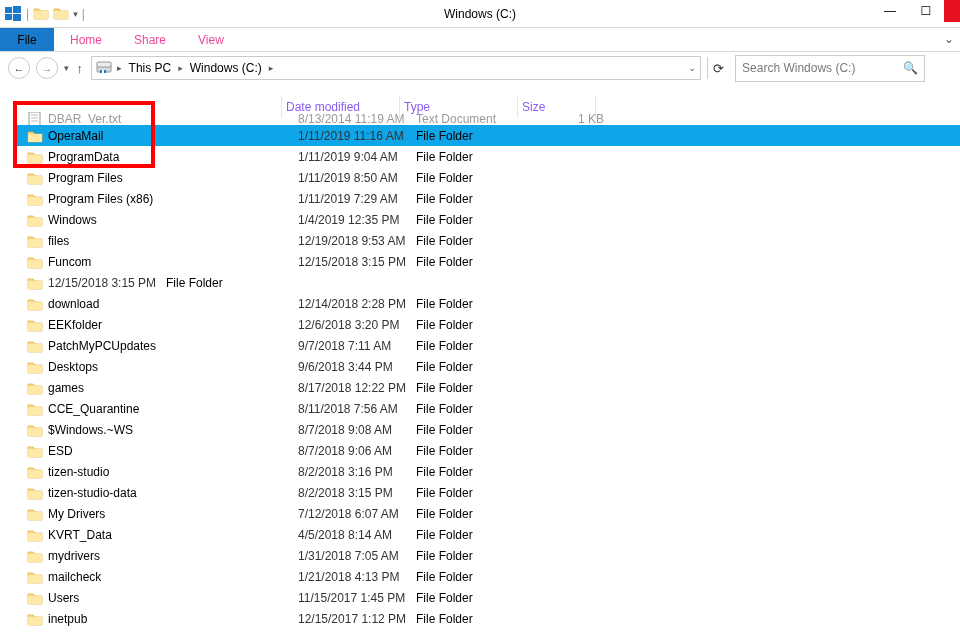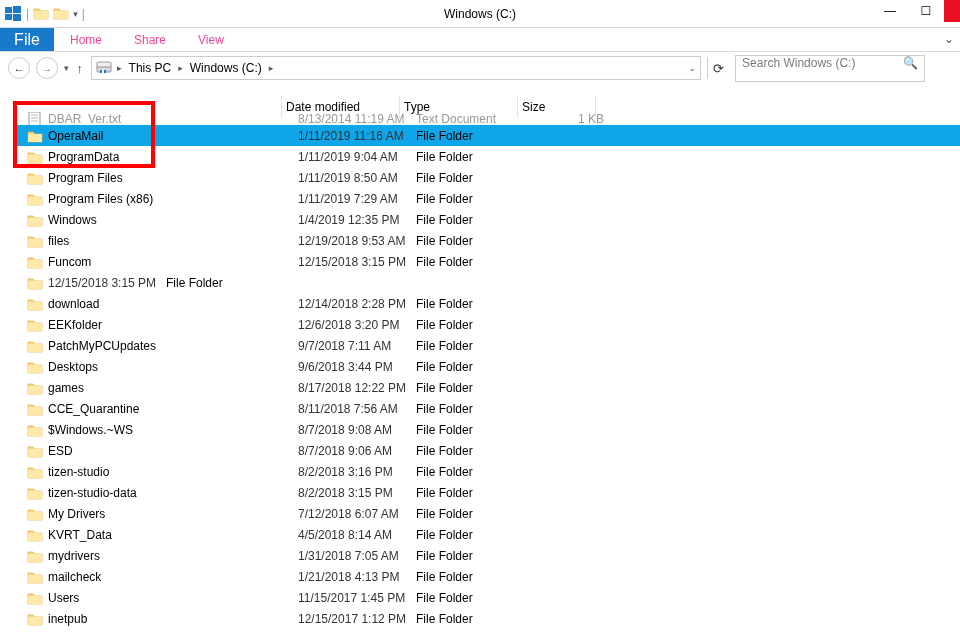--- a/index.html
+++ b/index.html
@@ -12,47 +12,47 @@
 .qat .sep { color:#999; margin:0 2px;}
 .qat .folder-ico { width:18px; height:18px; }
 .qat .dropdown { font-size:9px; color:#555; }
 .title-text { position: absolute; left: 50%; transform: translateX(-50%); font-size: 12px; }
 .win-controls { position: absolute; right: 0; top: 0; height: 22px; display: flex; }
 .win-btn { width: 36px; height: 22px; display: flex; align-items: center; justify-content: center; font-size: 12px; }
 .win-btn.close { background: #e81123; color: #fff; width: 16px;}
 
 
 .ribbon { height: 24px; display: flex; align-items: stretch; border-bottom: 1px solid #d9d9d9; position:relative;}
-.ribbon .file { background: #1979ca; color: #ffffff; width: 54px; display: flex; align-items: center; justify-content: center; font-size: 16px; }
+.ribbon .file { background: #1979ca; color: #000000; width: 54px; display: flex; align-items: center; justify-content: center; font-size: 12px; }
 .ribbon .tab { padding: 0 16px; display: flex; align-items: center; font-size: 12px; color: #ec4899; }
 .ribbon .expand { position:absolute; right:6px; top:4px; font-size:12px; color:#555;}
 
 
 .navbar { height: 32px; display: flex; align-items: center; gap: 6px; padding: 2px 8px; }
 .nav-arrow { width: 22px; height: 22px; border: 1px solid #ccc; border-radius: 50%; display: flex; align-items: center; justify-content: center; color: #888; font-size: 11px; }
 .nav-arrow.active {color:#333;}
 .nav-down { font-size: 9px; color: #555; }
 .nav-up { font-size: 13px; color: #333; padding:0 2px;}
 .addrbar { flex: 1; height: 24px; border: 1px solid #ccc; display: flex; align-items: center; padding: 0 4px; gap: 2px; max-width: 610px;}
 .addrbar .crumb { display: flex; align-items: center; gap: 3px; padding: 0 2px; font-size: 12px;}
 .addrbar .chev { font-size: 9px; color: #555; padding:0 3px;}
 .addrbar .drive-ico {width:16px; height:16px;}
 .addrbar .spacer{flex:1;}
 .addrbar .end-controls{display:flex;align-items:center;gap:6px;}
 .refresh-btn{width:22px;height:22px;border-left:1px solid #ccc;display:flex;align-items:center;justify-content:center;font-size:13px;color:#333;}
-.searchbox { width: 190px; height: 27px; border: 1px solid #ccc; display: flex; align-items: flex-start; padding: 0 6px; color: #7a7a7a; gap:6px;}
+.searchbox { width: 190px; height: 27px; border: 1px solid #ccc; display: flex; align-items: center; padding: 0 6px; color: #7a7a7a; gap:6px;}
 .searchbox .mag{font-size:12px;color:#555;}
 
 
 .content { position: absolute; top: 84px; left: 0; right: 0; bottom: 0; display: flex; }
 .navpane { width: 16px; }
 .listpane { flex: 1; position: relative; overflow: hidden;}
 
 
-.colheaders { position: absolute; top: 12px; left: 0; right: 0; height: 22px; display: flex; font-size: 12px; color: #000000; }
+.colheaders { position: absolute; top: 12px; left: 0; right: 0; height: 22px; display: flex; font-size: 12px; color: #8b5cf6; }
 .colheaders .h-name{ width: 266px;}
 .colheaders .h-date{ width: 118px;}
 .colheaders .h-type{ width: 118px;}
 .colheaders .h-size{ width: 78px;}
 .colheaders > div{ border-right:1px solid #e5e5e5; padding-left:4px; display:flex; align-items:center;}
 
 
 .rows { position: absolute; top: 28px; left: 0; right: 0; bottom: 0; }
 .row { height: 21px; display: flex; align-items: center; font-size: 12px; }
 .row.selected { background: #0ea5e9; }

